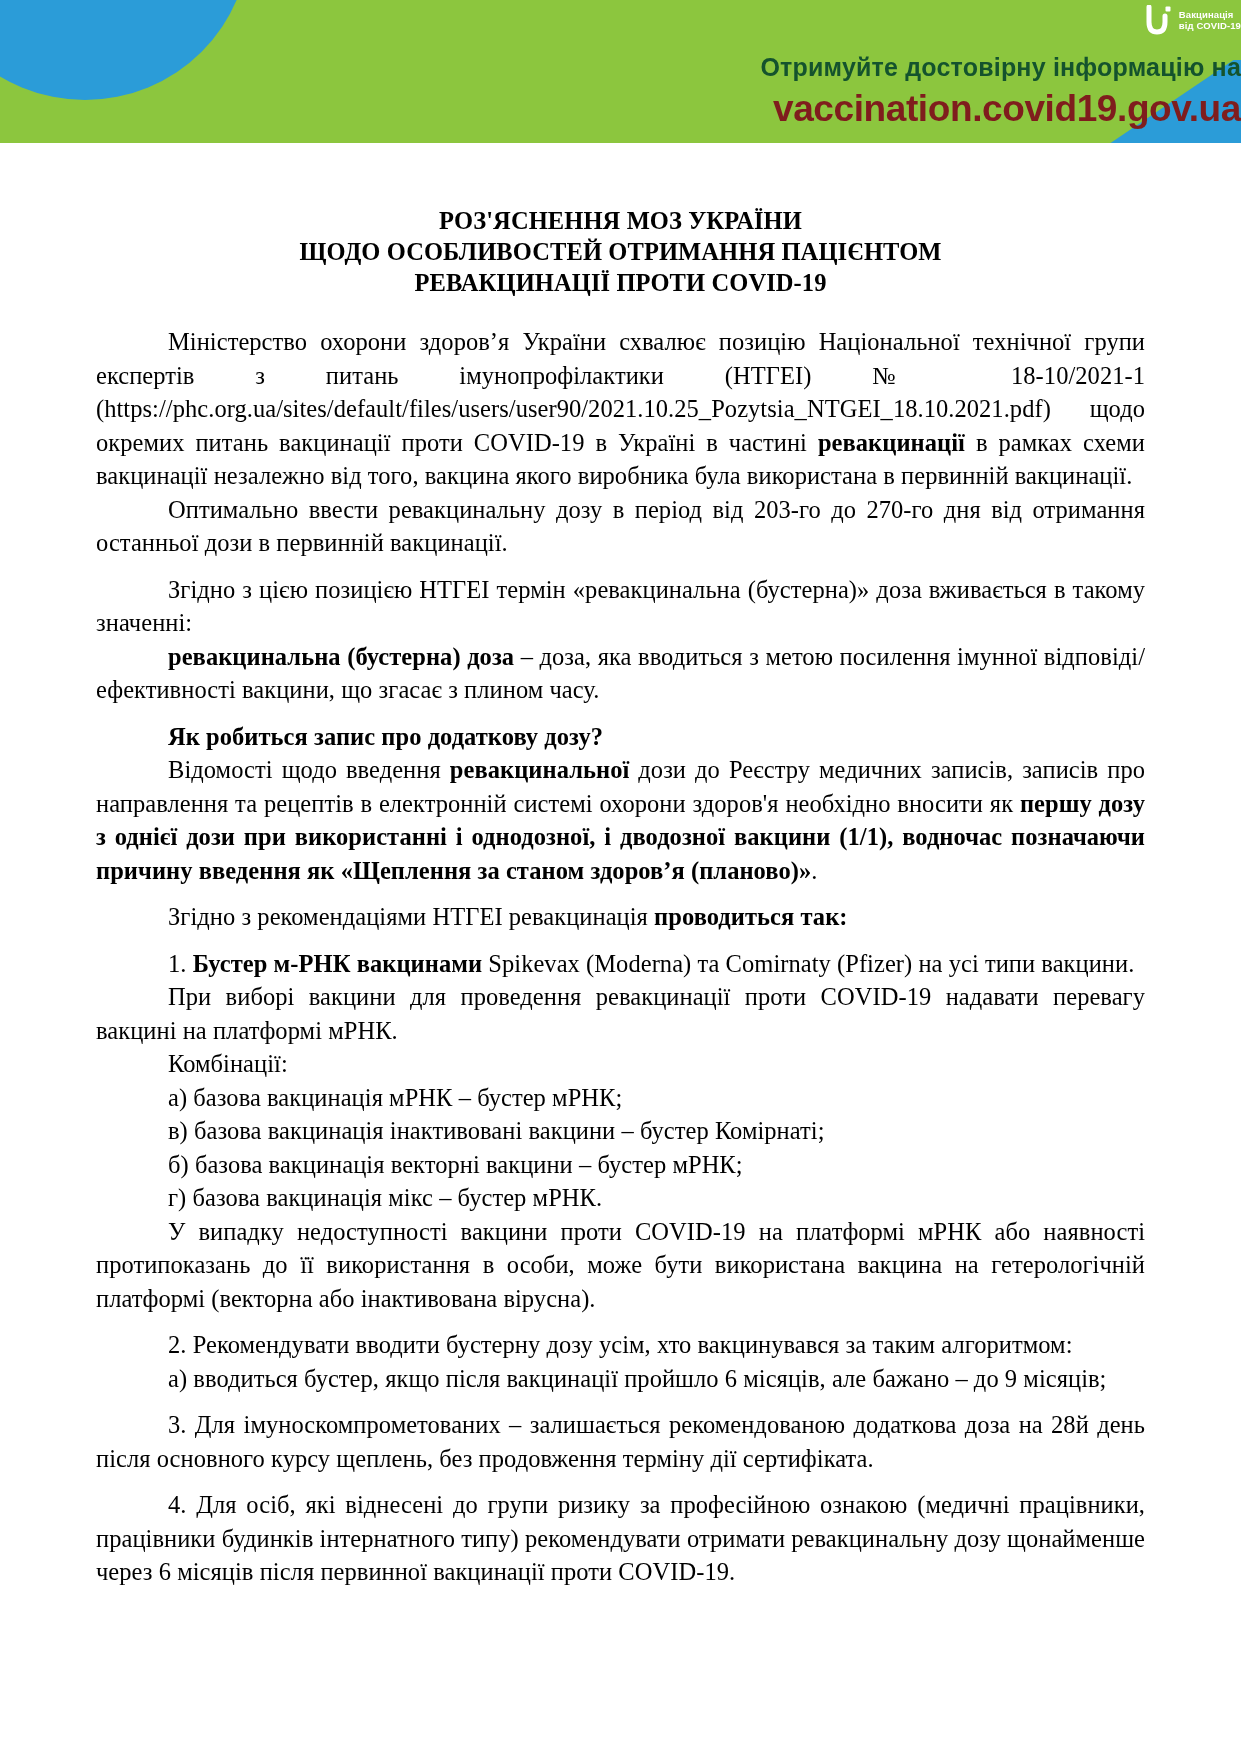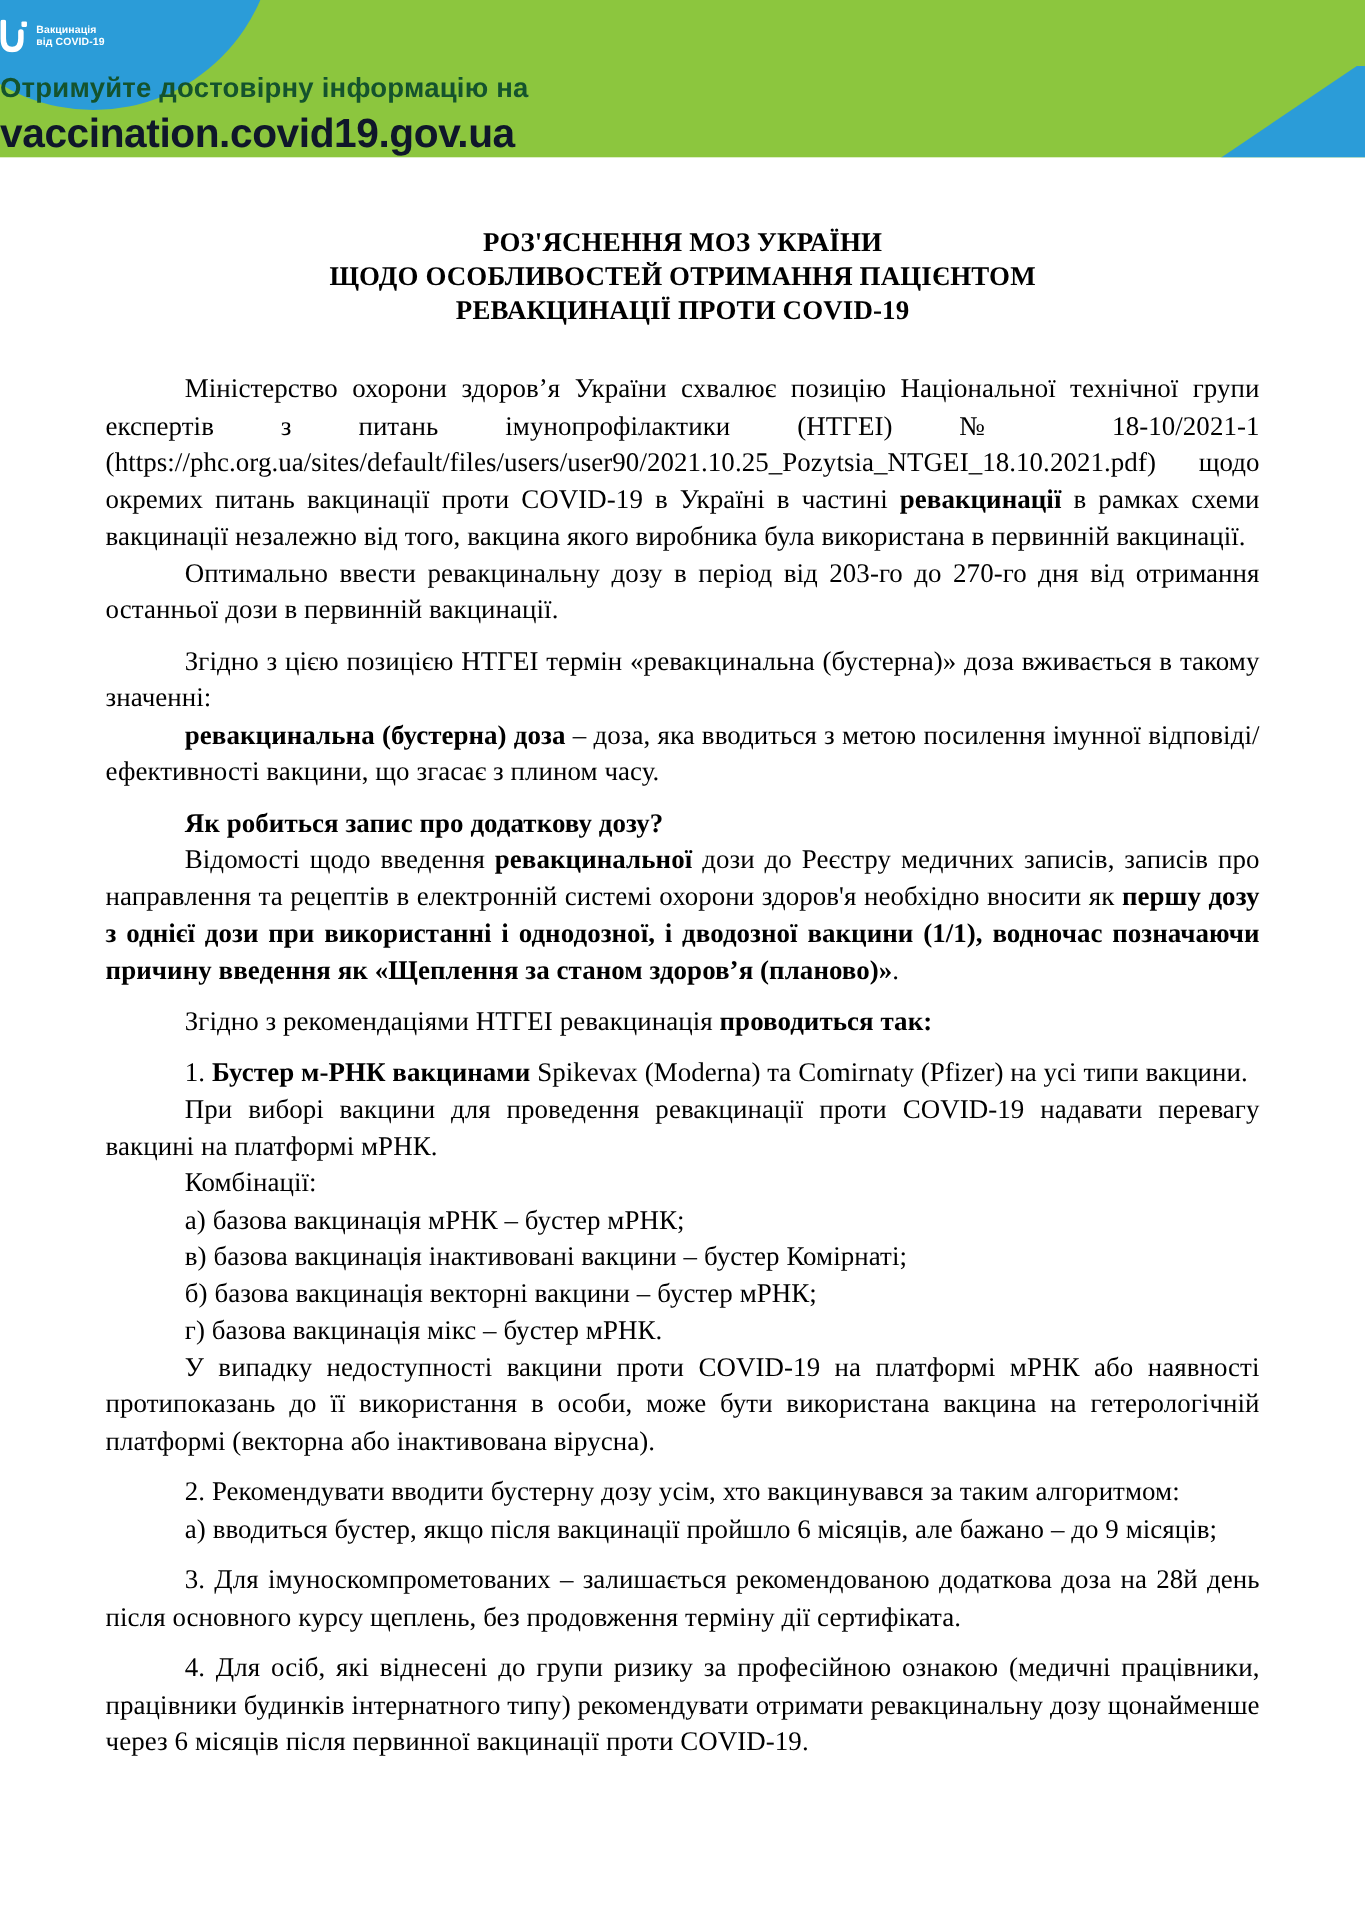--- a/index.html
+++ b/index.html
@@ -50,23 +50,23 @@
     width: 300px;
     height: 150px;
     background: #8cc63e;
   }
   .banner-inner {
     position: absolute;
     inset: 0;
     z-index: 5;
     display: flex;
     flex-direction: column;
-    align-items: flex-start;
+    align-items: flex-end;
     justify-content: flex-start;
-    padding-top: 16px;
+    padding-top: 3px;
     box-sizing: border-box;
   }
   .logo-row {
     display: flex;
     align-items: center;
     gap: 7px;
     height: 34px;
   }
   .logo-mark {
     position: relative;
@@ -88,41 +88,41 @@
     font-family: "Liberation Sans", "DejaVu Sans", sans-serif;
     font-size: 25px;
     font-weight: 600;
     letter-spacing: 0.2px;
   }
   .banner-line2 {
     margin-top: 6px;
     display: flex;
     align-items: baseline;
     gap: 40px;
-    color: #0f172a;
+    color: #7f1d1d;
     font-family: "Liberation Sans", "DejaVu Sans", sans-serif;
     font-size: 37px;
     font-weight: 700;
     letter-spacing: -0.4px;
   }
 
   
   .doc {
     padding: 0 96px;
     box-sizing: border-box;
     width: 1241px;
   }
   .title-block {
     text-align: center;
     font-weight: bold;
     font-size: 24.5px;
     line-height: 31px;
     letter-spacing: 0.1px;
     margin-top: 62px;
-    margin-bottom: 12px;
+    margin-bottom: 0;
   }
   .title-block div { white-space: nowrap; }
 
   p.body {
     margin: 0;
     font-size: 24.5px;
     line-height: 33.5px;
     text-align: justify;
     text-indent: 72px;
     letter-spacing: 0.05px;

